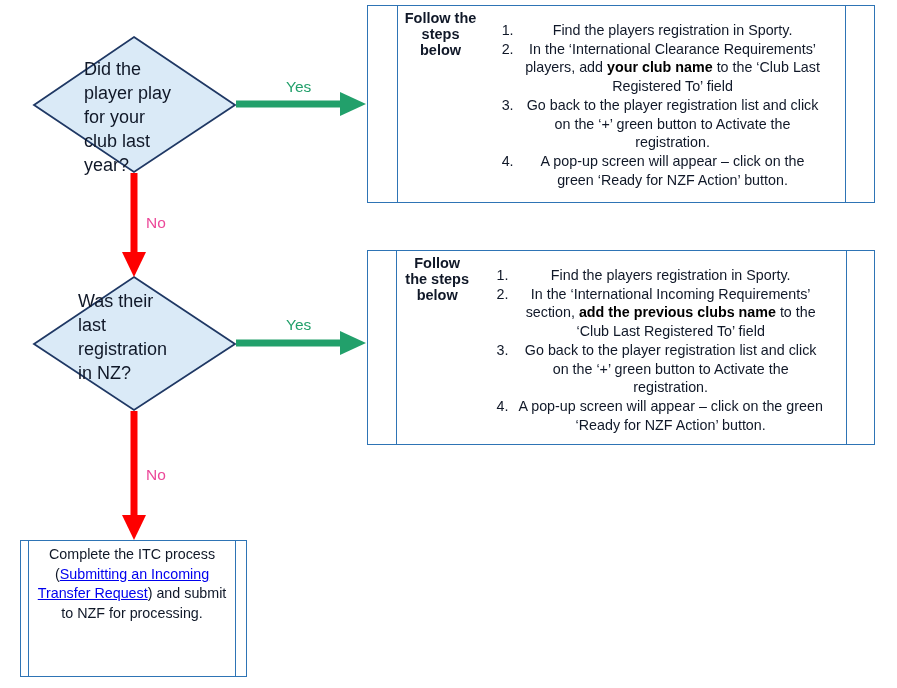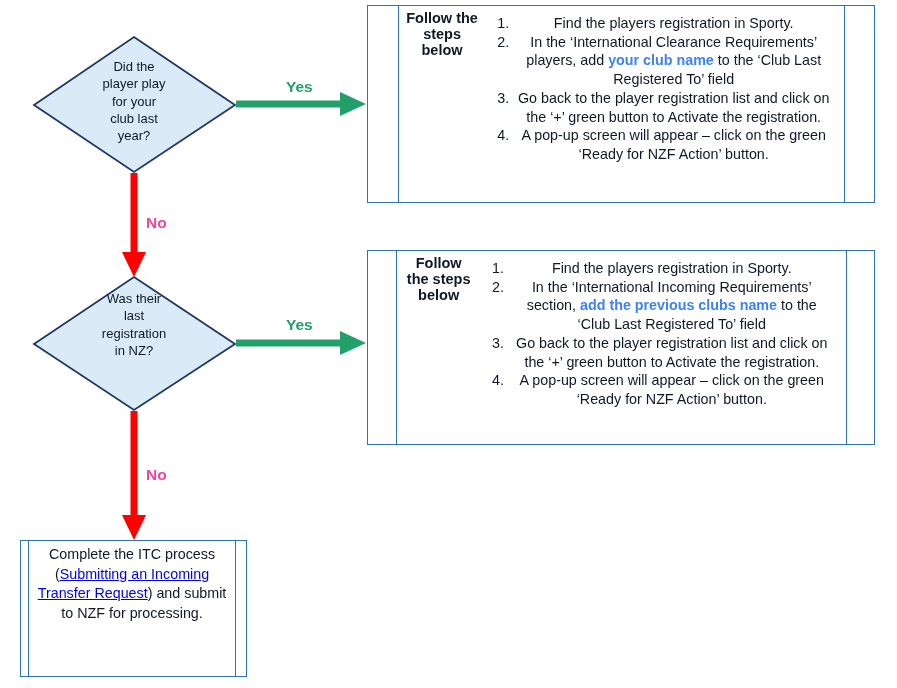--- a/index.html
+++ b/index.html
@@ -28,43 +28,43 @@
     position: absolute;
     left: 0; top: 0;
     width: 897px;
     height: 688px;
     pointer-events: none;
   }
 
   
   .diamond-label {
     position: absolute;
-    text-align: center;
-    font-size: 13px;
+    text-align: left;
+    font-size: 18px;
     line-height: 1.33;
     color: #101828;
     white-space: pre-line;
     pointer-events: none;
   }
   #diamond1-label {
     left: 84px;
     top: 58px;
     width: 100px;
   }
   #diamond2-label {
     left: 78px;
     top: 290px;
     width: 112px;
   }
 
   
   .edge-label {
     position: absolute;
     font-size: 15.5px;
-    font-weight: 700;
+    font-weight: 400;
     text-align: center;
   }
   .edge-yes { color: #22a06b; }
   .edge-no  { color: #ec4899; }
   #yes1 { left: 286px; top: 78px; }
   #yes2 { left: 286px; top: 316px; }
   #no1  { left: 146px; top: 214px; }
   #no2  { left: 146px; top: 466px; }
 
   
@@ -105,21 +105,21 @@
   
   .steps-title {
     text-align: center;
     font-weight: bold;
     font-size: 14.5px;
     margin-bottom: 1px;
     color: #101828;
   }
   ol.steps {
     list-style: none;
-    margin: 4px;
+    margin: 11px;
     padding: 0;
     counter-reset: stepnum;
   }
   ol.steps > li {
     counter-increment: stepnum;
     position: relative;
     text-align: center;
     font-size: 14.3px;
     line-height: 1.31;
     color: #101828;
@@ -127,21 +127,21 @@
   }
   ol.steps > li::before {
     content: counter(stepnum) ".";
     position: absolute;
     left: 0;
     width: 26px;
     text-align: right;
     font-size: 14.3px;
     color: #101828;
   }
-  .hl { color: #3b82f6; font-weight: 600; }
+  .hl { color: #000000; font-weight: 600; }
 
   
   .itc-text {
     text-align: center;
     font-size: 14.3px;
     line-height: 1.37;
     color: #101828;
   }
   .itc-link {
     text-decoration: underline;

